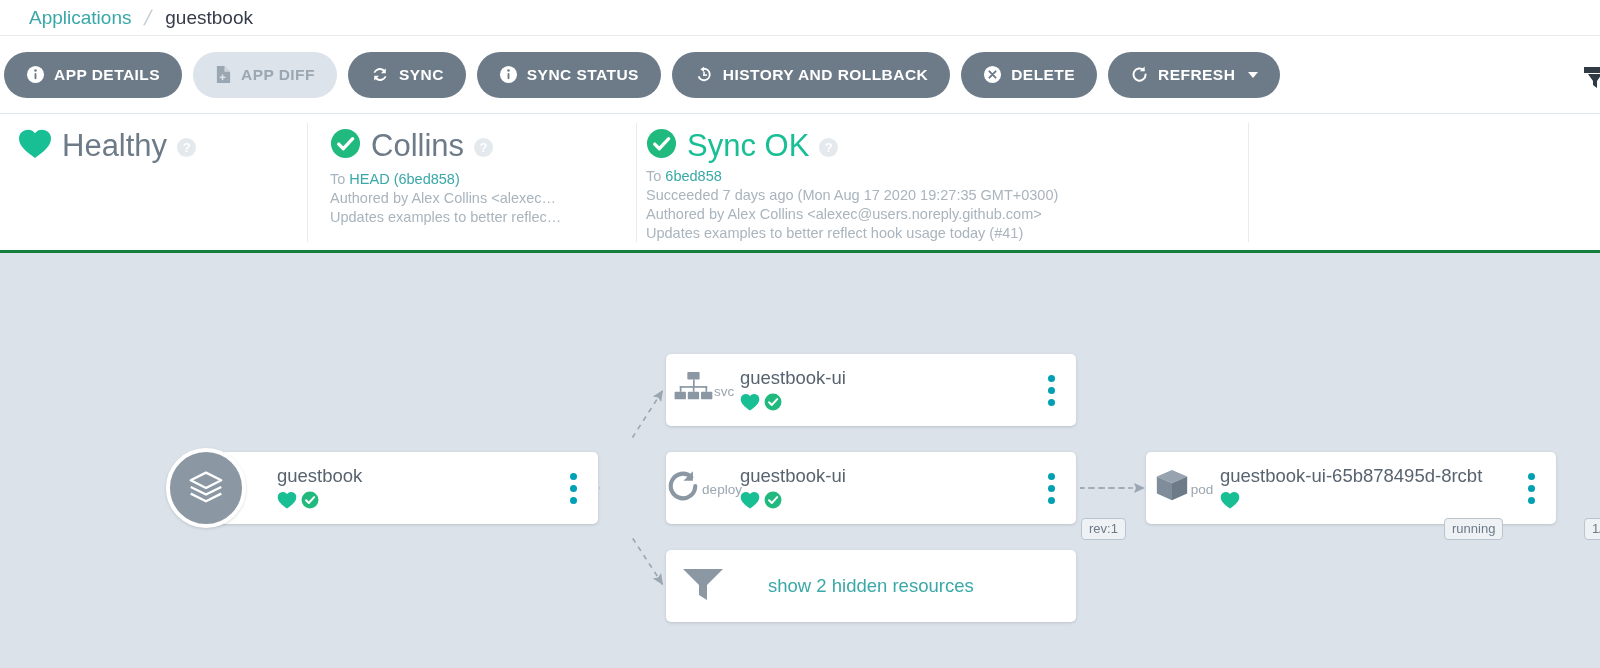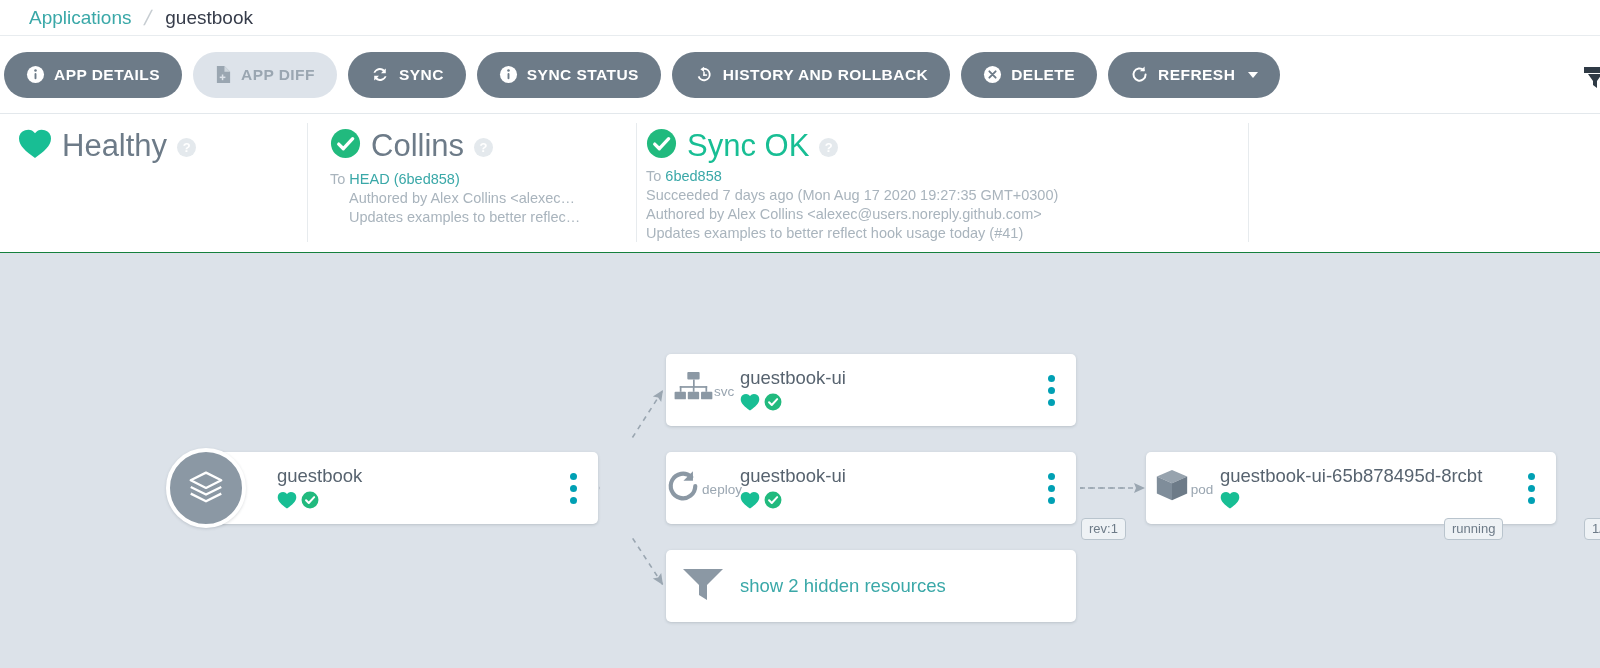--- a/index.html
+++ b/index.html
@@ -39,35 +39,35 @@
     border-top:6px solid #fff; margin-left:4px;
   }
   .corner-icon {
     position:absolute; right:-6px; top:22px; width:34px; height:34px;
     overflow:hidden;
   }
 
   
   .statusbar {
     height:139px; background:#fff; position:relative;
-    border-bottom:1px solid #15803d;
+    border-bottom:3px solid #15803d;
   }
   .divider { position:absolute; top:9px; width:1px; height:119px; background:#e7ebee; }
   .scol { position:absolute; top:14px; }
   .stitle { display:flex; align-items:center; gap:10px; }
   .stitle-txt { font-size:31px; color:#6d7b88; font-weight:normal; line-height:1; }
   .stitle-txt.green { color:#18be94; }
   .help {
     width:19px;height:19px;border-radius:50%;background:#e4e9ed;color:#fff;
     font-size:13px;font-weight:bold;display:flex;align-items:center;justify-content:center;
     cursor:pointer; margin-top:3px;
   }
   .sline { font-size:14.5px; color:#a9b4bd; line-height:19px; white-space:nowrap; }
   .sline .lnk { color:#3aa8a8; }
-  .trunc { max-width:248px; overflow:hidden; text-overflow:ellipsis; display:block;margin-left:19px; }
+  .trunc { max-width:248px; overflow:hidden; text-overflow:ellipsis; display:block; }
 
   
   .graph { position:absolute; left:0; top:270px; width:1600px; height:398px; }
   .edges { position:absolute; left:0; top:0; }
 
   .node {
     position:absolute; background:#fff; border-radius:5px;
     box-shadow:0 1px 3px rgba(70,80,90,.22); display:flex; align-items:center;
   }
   .kicon { width:74px; display:flex; flex-direction:row; align-items:center;
@@ -395,21 +395,21 @@
     </div>
     <div class="kebab">
         <i></i>
         <i></i>
         <i></i>
       </div>
   </div>
   <span class="badge" style="left:1444px; top:248px;">running</span>
   <span class="badge" style="left:1584px; top:248px;">1/1</span>
 
-  <div class="node" style="left:666px; top:280px; width:410px; height:72px;">
+  <div class="node" style="left:666px; top:280px; width:410px; height:72px;gap:28px;">
     <div class="kicon">
       <span>
         <svg width="46" height="40" viewBox="0 0 46 40" fill="#8b98a4">
           <path d="M3 5h40L27 21v15l-8-5V21z"></path>
         </svg>
       </span>
     </div>
     <div class="nbody">
       <div class="nname link">show 2 hidden resources</div>
     </div>

